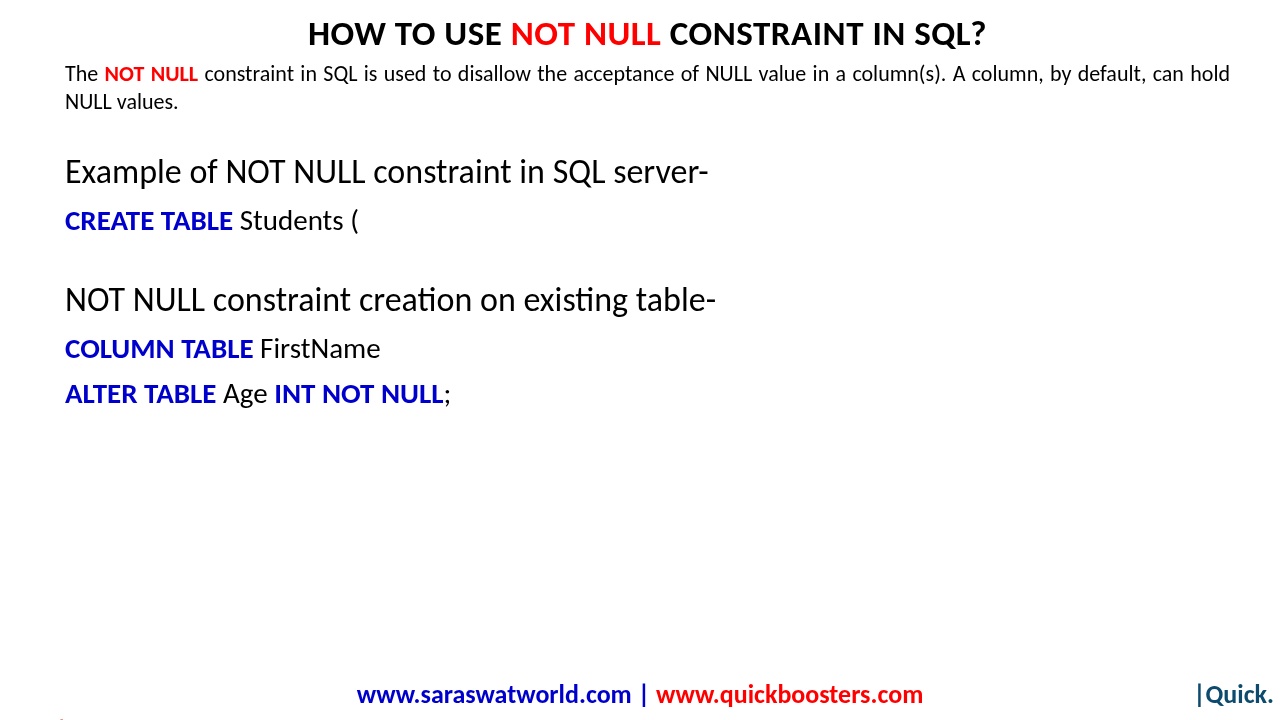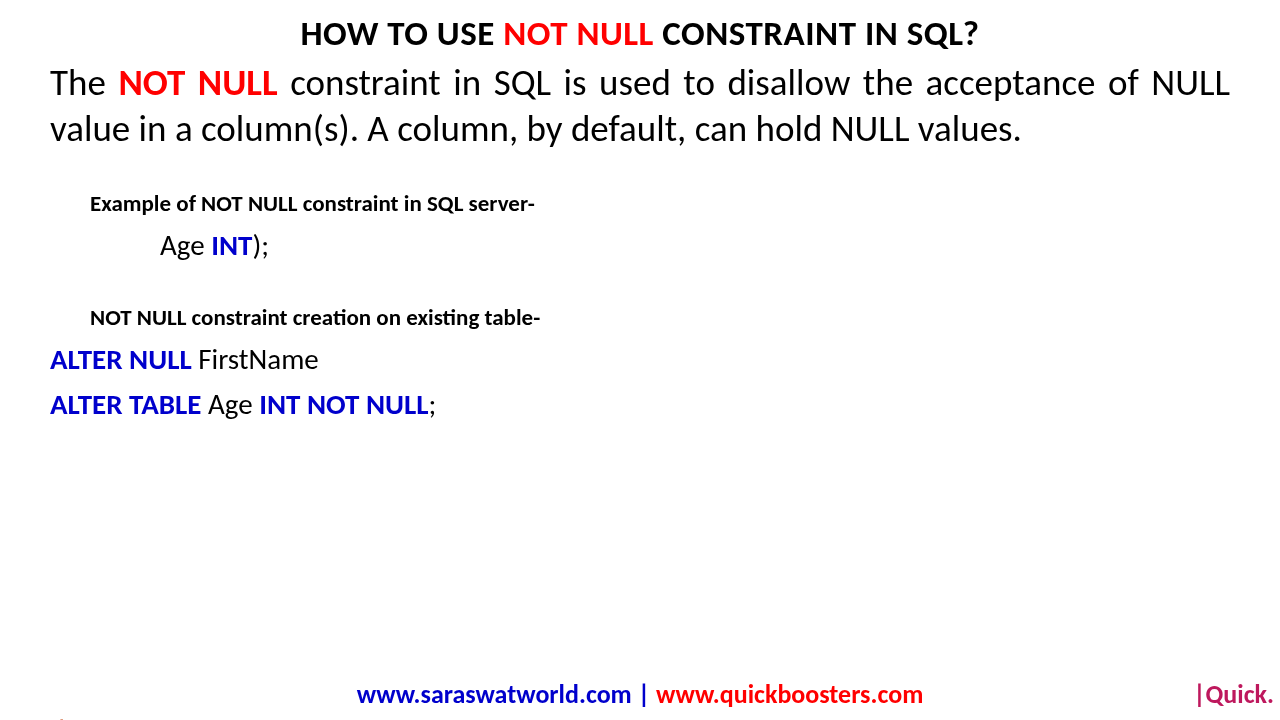--- a/index.html
+++ b/index.html
@@ -6,43 +6,42 @@
   body {
     width: 1280px;
     height: 720px;
     background: #fff;
     font-family: Calibri, "Segoe UI", Arial, sans-serif;
     color: #000;
     position: relative;
     overflow: hidden;
   }
   .content {
-    padding: 12px 50px 0 50px;
+    padding: 12px 50px 0 65px;
   }
   h1 {
     text-align: center;
     font-size: 35px;
     font-weight: 700;
     letter-spacing: 0.5px;
     margin-bottom: 6px;
   }
   .red { color: #ff0000; }
   .blue { color: #0000cc; }
   .bold { font-weight: 700; }
   p.intro {
-    font-size: 37px;
+    font-size: 22px;
     line-height: 1.25;
     text-align: justify;
     margin-bottom: 36px;
   }
   .section-head {
-    font-size: 23px;
-    font-weight: 700;
+    font-size: 34px;
+    font-weight: 400;
     margin-bottom: 6px;
-    margin-left: 40px;
   }
   .code {
     font-size: 29px;
     line-height: 1.55;
     margin-bottom: 36px;
   }
   .indent { padding-left: 110px; display: block; }
   .footer {
     position: absolute;
     bottom: 10px;
@@ -57,51 +56,51 @@
     color: #c2410c;
     margin-top: 36px;
   }
   .footer-center {
     width: 100%;
     text-align: center;
   }
   .footer-right {
     position: absolute;
     right: 6px;
-    color: #be185d;
+    color: #0c4a6e;
     bottom: 0;
     text-align: right;
   }
 </style>
 </head>
 <body>
 
 <div class="content">
 
   <h1>
     <span>HOW TO USE </span><span class="red">NOT NULL</span><span> CONSTRAINT IN SQL?</span>
   </h1>
 
   <p class="intro">
     <span>The </span><span class="red bold">NOT NULL</span><span> constraint in SQL is used to disallow the acceptance of NULL value in a column(s). A column, by default, can hold NULL values.</span>
   </p>
 
   <div class="section-head">Example of NOT NULL constraint in SQL server-</div>
 
   <div class="code">
-    <span class="indent">
-      <span>Age </span><span class="blue bold">INT</span><span>);</span>
-    </span>
+    <div>
+      <span class="blue bold">CREATE TABLE</span><span> Students (</span>
+    </div>
   </div>
 
   <div class="section-head">NOT NULL constraint creation on existing table-</div>
 
   <div class="code">
     <div>
-      <span class="blue bold">ALTER NULL</span><span> FirstName</span>
+      <span class="blue bold">COLUMN TABLE</span><span> FirstName</span>
     </div>
     <div>
       <span class="blue bold">ALTER TABLE</span><span> Age </span><span class="blue bold">INT NOT NULL</span><span>;</span>
     </div>
   </div>
 
 </div>
 
 <div class="footer">
   <span class="footer-left">SW |</span>

